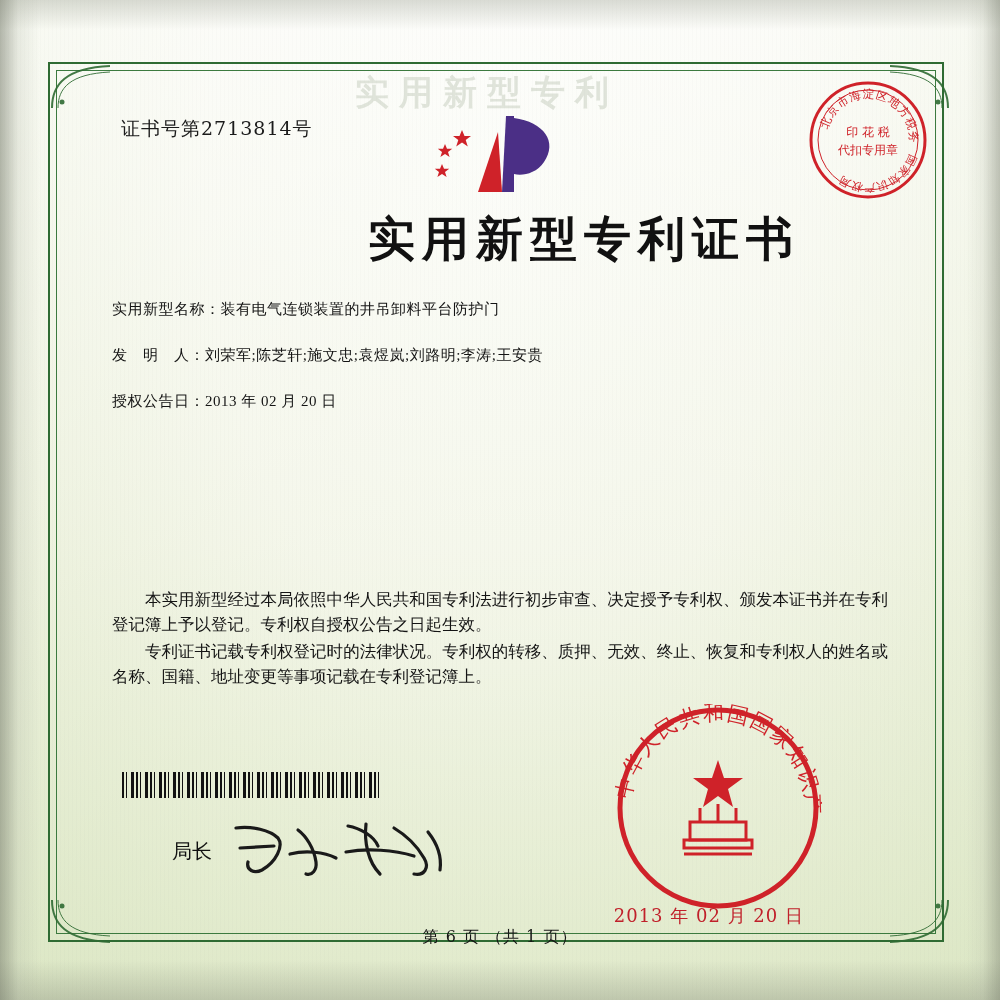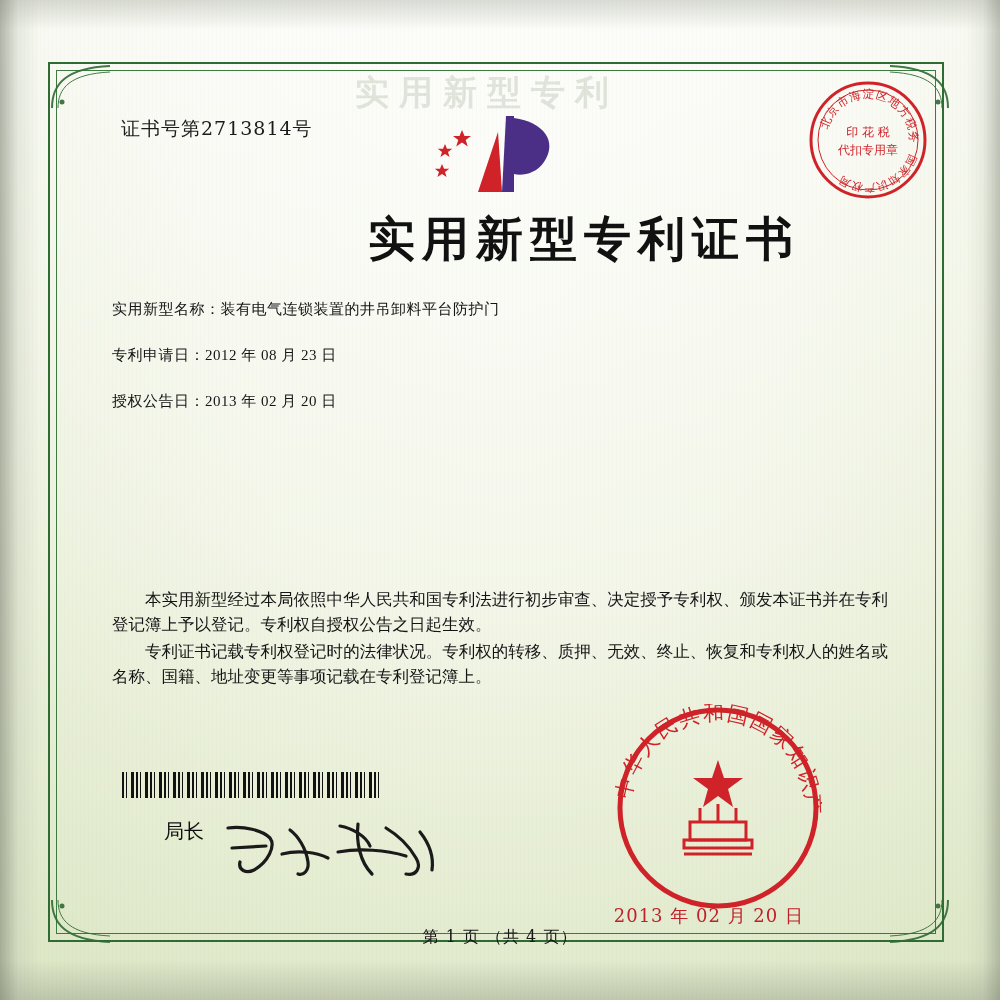--- a/index.html
+++ b/index.html
@@ -199,23 +199,24 @@
       #121212 4px, #121212 5px,
       #ffffff00 5px, #ffffff00 9px,
       #121212 9px, #121212 12px,
       #ffffff00 12px, #ffffff00 14px
     );
   }
 
   
   .signature-block {
     position: absolute;
-    left: 164px;
+    left: 172px;
     top: 818px;
     display: flex;
+    align-items: center;
   }
   .sig-label {
     font-family: "DejaVu Serif", "Liberation Serif", serif;
     font-size: 20px;
     color: #111;
     margin-right: 16px;
   }
   .sig-mark {
     width: 230px;
     height: 66px;
@@ -335,22 +336,22 @@
   </div>
 
   <div class="title">实用新型专利证书</div>
 
   <div class="fields">
     <div class="field-row">
       <span class="field-label">实用新型名称：</span>
       <span class="field-value">装有电气连锁装置的井吊卸料平台防护门</span>
     </div>
     <div class="field-row">
-      <span class="field-label">专利申请日：</span>
-      <span class="field-value">2012 年 08 月 23 日</span>
+      <span class="field-label">发　明　人：</span>
+      <span class="field-value">刘荣军;陈芝轩;施文忠;袁煜岚;刘路明;李涛;王安贵</span>
     </div>
     <div class="field-row">
       <span class="field-label">授权公告日：</span>
       <span class="field-value">2013 年 02 月 20 日</span>
     </div>
   </div>
 
   <div class="body-text">
     <p>本实用新型经过本局依照中华人民共和国专利法进行初步审查、决定授予专利权、颁发本证书并在专利登记簿上予以登记。专利权自授权公告之日起生效。</p>
     <p>专利证书记载专利权登记时的法律状况。专利权的转移、质押、无效、终止、恢复和专利权人的姓名或名称、国籍、地址变更等事项记载在专利登记簿上。</p>
@@ -391,15 +392,15 @@
         <rect x="76" y="118" width="56" height="18"></rect>
         <rect x="70" y="136" width="68" height="8"></rect>
         <path d="M86 118 L86 104 M104 118 L104 100 M122 118 L122 104"></path>
         <path d="M70 150 L138 150"></path>
       </g>
     </svg>
   </div>
 
   <div class="seal-date">2013 年 02 月 20 日</div>
 
-  <div class="page-footer">第 1 页 （共 4 页）</div>
+  <div class="page-footer">第 6 页 （共 1 页）</div>
 
 </div>
 
 </body></html>

